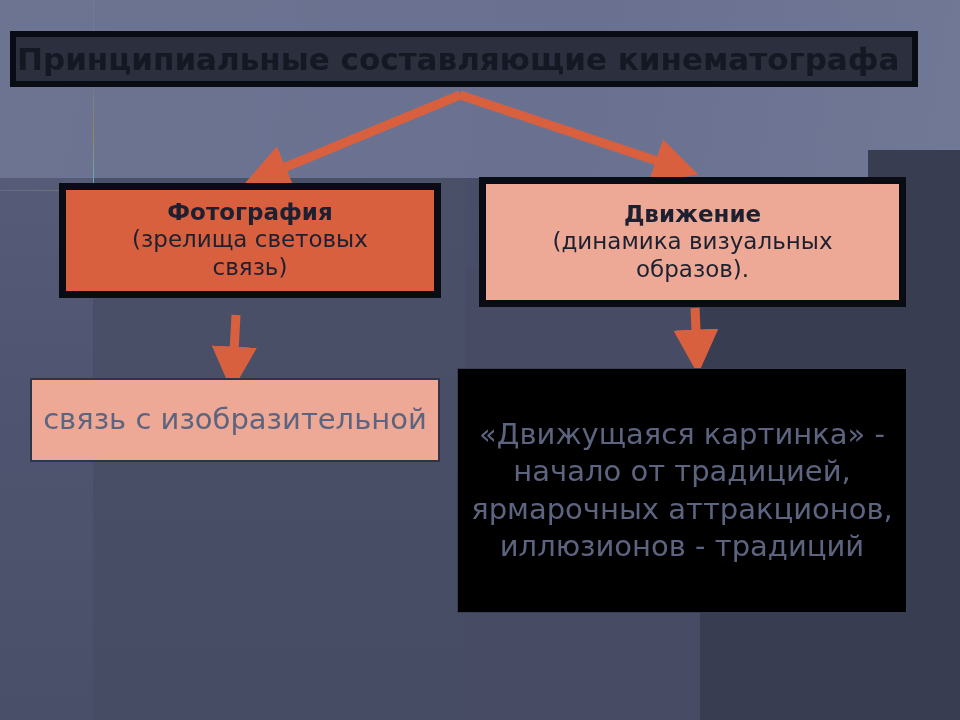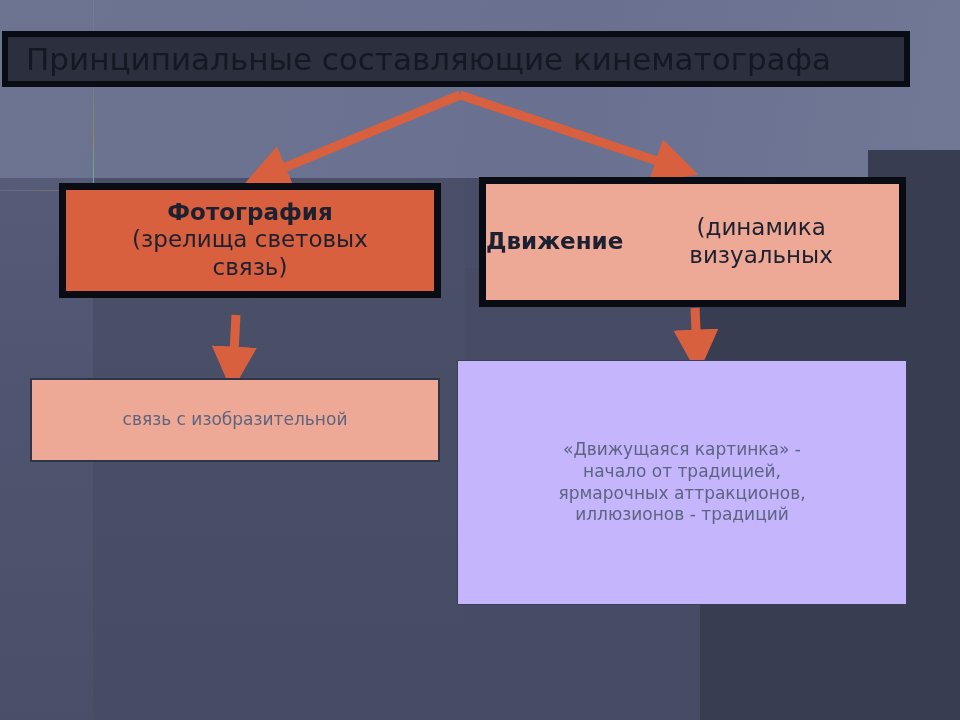--- a/index.html
+++ b/index.html
@@ -71,28 +71,29 @@
   .guide-h {
     position: absolute;
     left: 0; top: 190px;
     width: 176px; height: 1px;
     background: linear-gradient(90deg, rgba(110,120,150,.5) 0%, rgba(150,140,70,.9) 100%);
   }
 
   
   .title-box {
     position: absolute;
-    left: 2px; top: 31px;
+    left: 10px; top: 31px;
     width: 908px; height: 56px;
     background: #2b2f3e;
     border: 6px solid #0a0c13;
     box-sizing: border-box;
     display: flex;
     align-items: center;
-    padding-left: 18px;
+    padding-left: 1px;
+    font-weight: bold;
   }
   .title-box .t {
     font-size: 31px;
     color: #141823;
     letter-spacing: 0px;
     white-space: nowrap;
     line-height: 1;
   }
 
   
@@ -110,21 +111,21 @@
     text-align: center;
   }
   .box-motion {
     position: absolute;
     left: 479px; top: 177px;
     width: 427px; height: 130px;
     background: #eda995;
     border: 7px solid #0a0c13;
     box-sizing: border-box;
     display: flex;
-    flex-direction: row;
+    flex-direction: column;
     align-items: center;
     justify-content: center;
     text-align: center;
   }
   .hdr {
     font-weight: bold;
     font-size: 23px;
     color: #1c2030;
     line-height: 1.18;
   }
@@ -143,33 +144,33 @@
     border: 2px solid #2f3447;
     box-sizing: border-box;
     display: flex;
     flex-direction: column;
     align-items: center;
     justify-content: center;
     text-align: center;
   }
   .box-note-right {
     position: absolute;
-    left: 457px; top: 360px;
+    left: 457px; top: 368px;
     width: 450px; height: 245px;
-    background: #c4b5fd;
+    background: #000000;
     border: 1px solid #3a3f55;
     box-sizing: border-box;
     display: flex;
     flex-direction: column;
     align-items: center;
     justify-content: center;
     text-align: center;
   }
   .note {
-    font-size: 17px;
+    font-size: 29px;
     color: #5d6480;
     line-height: 1.28;
   }
 
   
   .arrows {
     position: absolute;
     left: 0; top: 0;
     width: 960px; height: 720px;
     pointer-events: none;
@@ -211,20 +212,21 @@
 
   <div class="box-photo">
     <div class="hdr">Фотография</div>
     <div class="sub">(зрелища световых</div>
     <div class="sub">связь)</div>
   </div>
 
   <div class="box-motion">
     <div class="hdr">Движение</div>
     <div class="sub">(динамика визуальных</div>
+    <div class="sub">образов).</div>
   </div>
 
   <div class="box-note-left">
     <div class="note">связь с изобразительной</div>
   </div>
 
   <div class="box-note-right">
     <div class="note">«Движущаяся картинка» -</div>
     <div class="note">начало от традицией,</div>
     <div class="note">ярмарочных аттракционов,</div>

